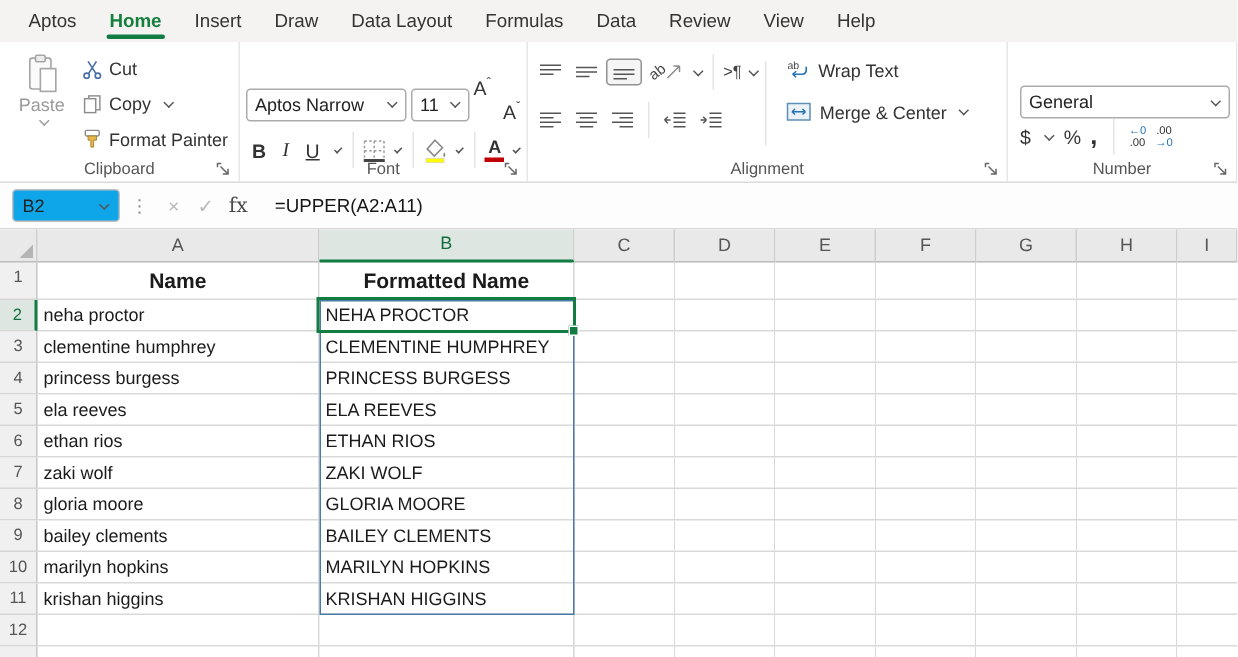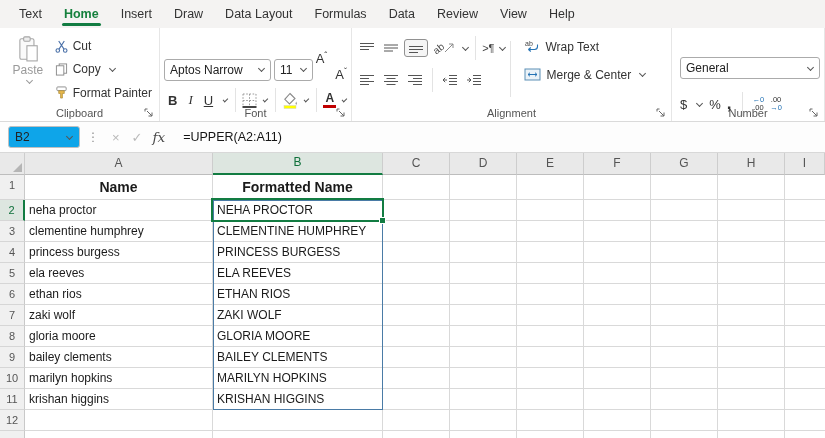--- a/index.html
+++ b/index.html
@@ -48,32 +48,32 @@
   .g-align { width:320px; display:flex; }
   .al-left { display:flex; flex-direction:column; gap:8px; padding-top:2px; }
   .al-row { display:flex; align-items:center; gap:2px; }
   .ibtn { padding:2px 3px; border-radius:3px; display:flex; align-items:center; }
   .ibtn.sel { border:1px solid #919191; background:#f5f5f5; }
   .al-right { display:flex; flex-direction:column; gap:7px; padding-top:2px; margin-left:6px; }
   .orient { font-size:10px; color:#444; transform:rotate(-38deg); display:inline-block; }
   .pilcrow { font-size:11px; color:#444; }
 
   
-  .g-num { flex:1; display:flex; flex-direction:column; gap:13px; padding-left:8px; }
+  .g-num { flex:1; display:flex; flex-direction:column; gap:0; padding-left:8px; }
   .numsym { font-size:13px; color:#333; }
   .comma { font-size:17px; font-weight:700; line-height:10px; }
   .decstack { display:flex; flex-direction:column; line-height:1.1; font-size:7.5px; color:#333; align-items:center; }
   .decstack .blue { color:#2573b5; }
 
   
   .fbar { height:31px; background:#fdfdfd; border-bottom:1px solid #d8d8d8; display:flex; align-items:center; padding-left:8px; font-size:12px; }
   .namebox { width:72px; height:22px; border:1px solid #c0c0c0; border-radius:3px; background:#0ea5e9; display:flex; align-items:center; justify-content:space-between; padding:0 6px; color:#222; }
   .dots { color:#8f8f8f; margin:0 7px; font-size:12px; }
   .fx-cancel,.fx-ok { color:#b9b9b9; font-size:13px; margin:0 6px; }
-  .fx { font-family:"DejaVu Serif", serif; font-style:italic; color:#4a4a4a; font-size:13.5px; margin:0 8px 0 4px; }
+  .fx { font-family:"DejaVu Serif", serif; color:#4a4a4a; font-size:13.5px; margin:0 8px 0 4px; }
   .formula { color:#151515; margin-left:10px; font-size:12.5px; }
 
   
   .grid { position:relative; height:285px; background:#fff; }
   .hdr-row { display:flex; height:22px; }
   .hdr { background:#e9e9e9; border-right:1px solid #cdcdcd; border-bottom:1px solid #bdbdbd; color:#555; font-size:12px; text-align:center; line-height:21px; }
   .corner { width:25px; position:relative; }
   .corner::after { content:""; position:absolute; right:2px; bottom:2px; border-left:9px solid transparent; border-bottom:9px solid #b5b5b5; }
   .hA { width:188px; } .hB { width:170px; } .hS { width:67px; } .hLast { flex:1; }
   .hdr.selcol { background:#dde6e0; color:#0f703b; border-bottom:2px solid #127c42; line-height:19px; }
@@ -91,21 +91,21 @@
   .spill  { position:absolute; left:213px; top:47px; width:170px; height:210px; border:1px solid #4a7ba6; pointer-events:none; }
   .selbox { position:absolute; left:211px; top:45px; width:173px; height:24px; border:2px solid #127c42; pointer-events:none; }
   .handle { position:absolute; left:379px; top:64px; width:7px; height:7px; background:#127c42; border:1px solid #fff; pointer-events:none; }
 
   svg { display:block; }
 </style>
 </head>
 <body>
 
 <div class="menubar">
-  <div class="tab">Text</div>
+  <div class="tab">Aptos</div>
   <div class="tab active">Home</div>
   <div class="tab">Insert</div>
   <div class="tab">Draw</div>
   <div class="tab">Data Layout</div>
   <div class="tab">Formulas</div>
   <div class="tab">Data</div>
   <div class="tab">Review</div>
   <div class="tab">View</div>
   <div class="tab">Help</div>
 </div>

